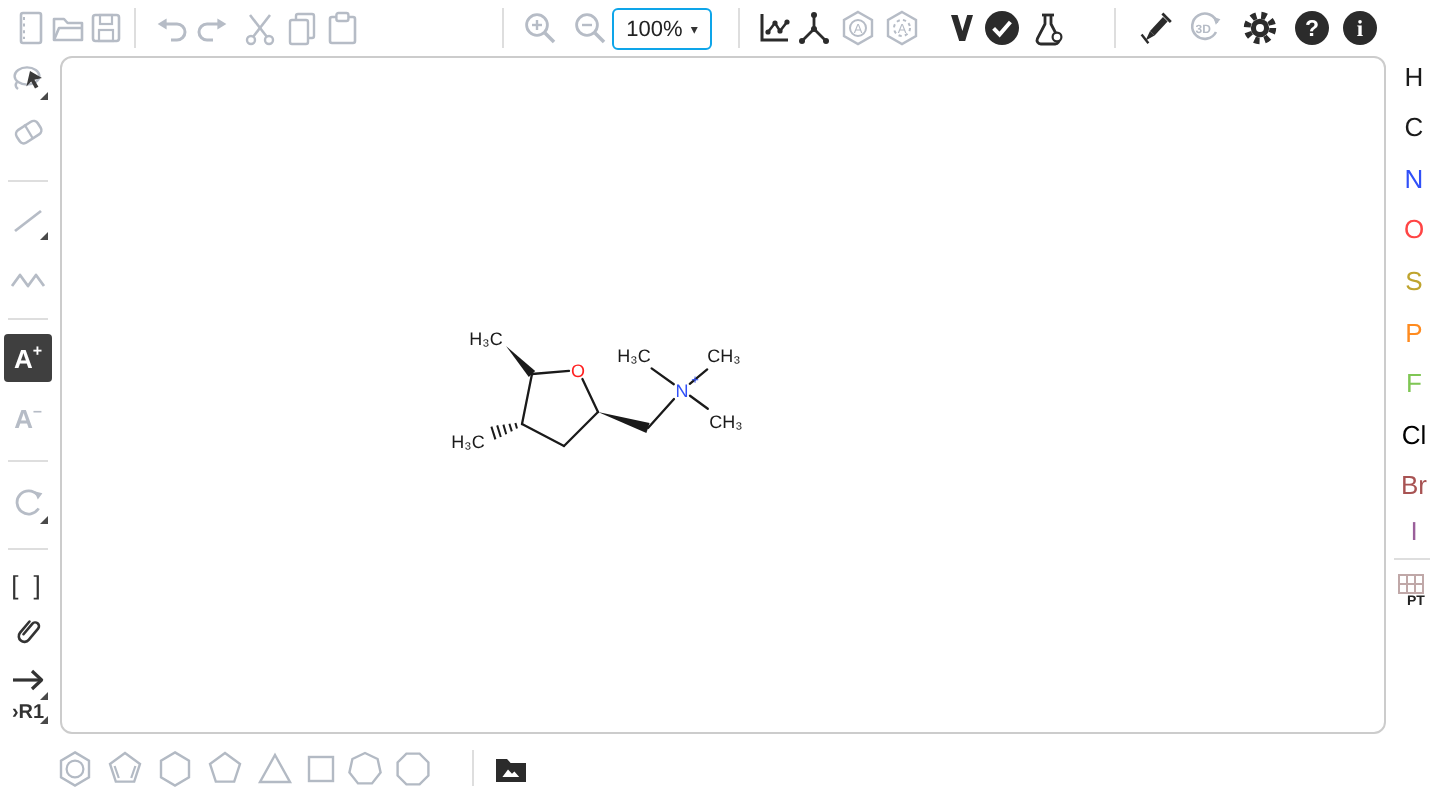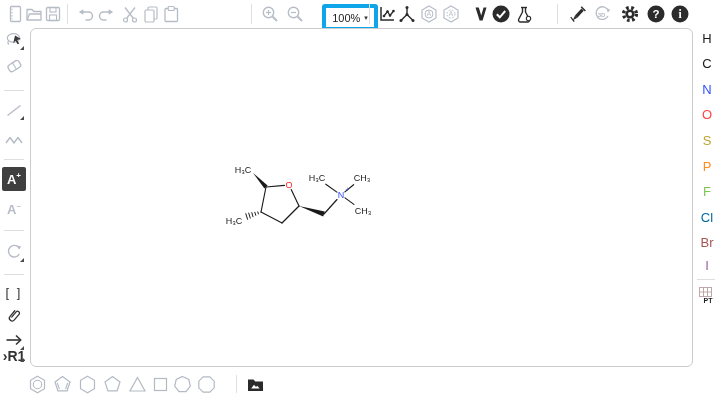--- a/index.html
+++ b/index.html
@@ -6,34 +6,34 @@
   .stage{position:relative;width:720px;height:400px;background:#fff;overflow:hidden;
          font-family:"Liberation Sans",sans-serif;-webkit-user-select:none;user-select:none;}
   .btn{position:absolute;display:flex;align-items:center;justify-content:center;cursor:default;}
   .tb{top:3px;width:22px;height:22px;}
   .lb{left:2px;width:24px;height:24px;}
   .el{left:694px;width:26px;height:22px;font-size:13px;font-weight:500;}
   .bt{top:372px;width:24px;height:24px;}
   .vdiv{position:absolute;width:1px;background:#dedede;}
   .hdiv{position:absolute;height:1px;background:#dedede;}
   .ic svg{display:block;}
-  .zoombox{position:absolute;left:322px;top:4px;width:48px;height:19px;border:4px solid #0ea5e9;
+  .zoombox{position:absolute;left:306px;top:4px;width:48px;height:19px;border:1px solid #0ea5e9;
            border-radius:3px;background:#fff;display:flex;align-items:center;justify-content:center;
            gap:4px;font-size:11px;color:#222;}
   .zoombox .caret{font-size:7px;color:#333;}
   .canvas{position:absolute;left:30px;top:28px;width:663px;height:339px;background:#fff;
           border:1px solid #ccc;border-radius:6px;box-sizing:border-box;}
   .sub::after{content:"";position:absolute;right:2px;bottom:2px;
               border-left:4px solid transparent;border-bottom:4px solid #4a4a4a;}
   .sel{background:#3f3f3f;border-radius:2px;}
   .charge{font-size:13px;font-weight:700;color:#b6bcc6;line-height:1;}
   .charge sup{font-size:8px;vertical-align:6px;}
   .sel .charge{color:#fff;}
   .brk{font-size:13px;color:#333;letter-spacing:2px;font-weight:500;}
-  .rg{font-size:14px;font-weight:700;color:#333;}
+  .rg{font-size:10px;font-weight:700;color:#333;}
 </style>
 </head>
 <body>
 
 <div class="stage">
 
   <div class="btn tb ic" style="left:4px">
     <svg width="20" height="20">
       <rect x="5.5" y="2.5" width="10" height="15" rx="1" fill="none" stroke="#b6bcc6" stroke-width="1.3"></rect>
       <line x1="7" y1="4.5" x2="7" y2="15.5" stroke="#b6bcc6" stroke-width="1" stroke-dasharray="1.5 1.8"></line>
@@ -312,21 +312,21 @@
   <div class="btn el" style="top:129px">
       <span style="color: rgb(191, 164, 46);">S</span>
     </div>
   <div class="btn el" style="top:155px">
       <span style="color: rgb(255, 139, 31);">P</span>
     </div>
   <div class="btn el" style="top:180px">
       <span style="color: rgb(127, 198, 84);">F</span>
     </div>
   <div class="btn el" style="top:206px">
-      <span style="color: #0369a1;">Cl</span>
+      <span style="color: #000000;">Cl</span>
     </div>
   <div class="btn el" style="top:231px">
       <span style="color: rgb(168, 83, 83); text-align: center;">Br</span>
     </div>
   <div class="btn el" style="top:254px">
       <span style="color: rgb(154, 95, 154);">I</span>
     </div>
   <div class="hdiv" style="top:279px;left:697px;width:18px"></div>
   <div class="btn" style="left:694px;top:283px;width:26px;height:24px;position:absolute">
     <svg width="22" height="22">

